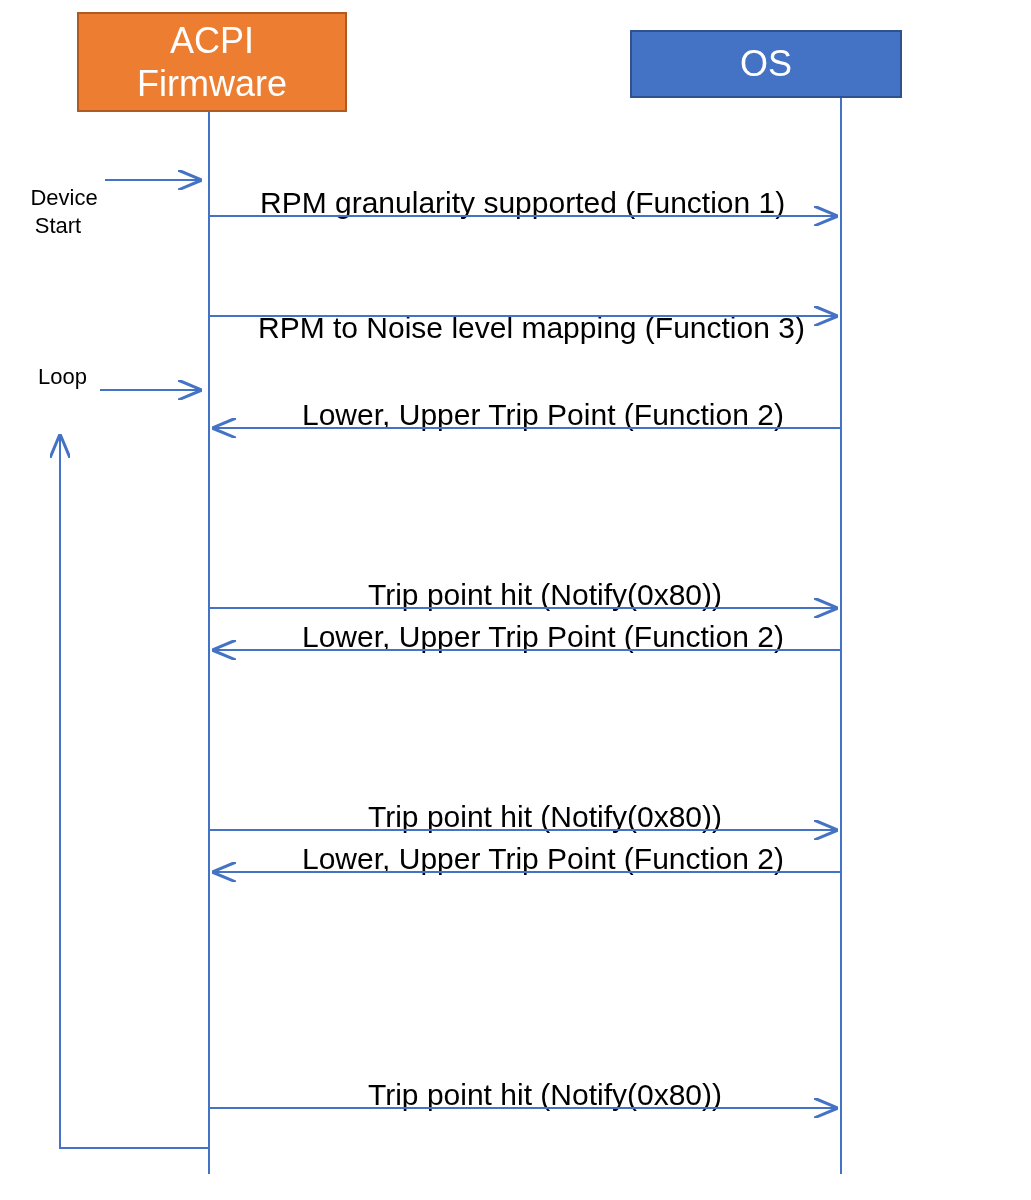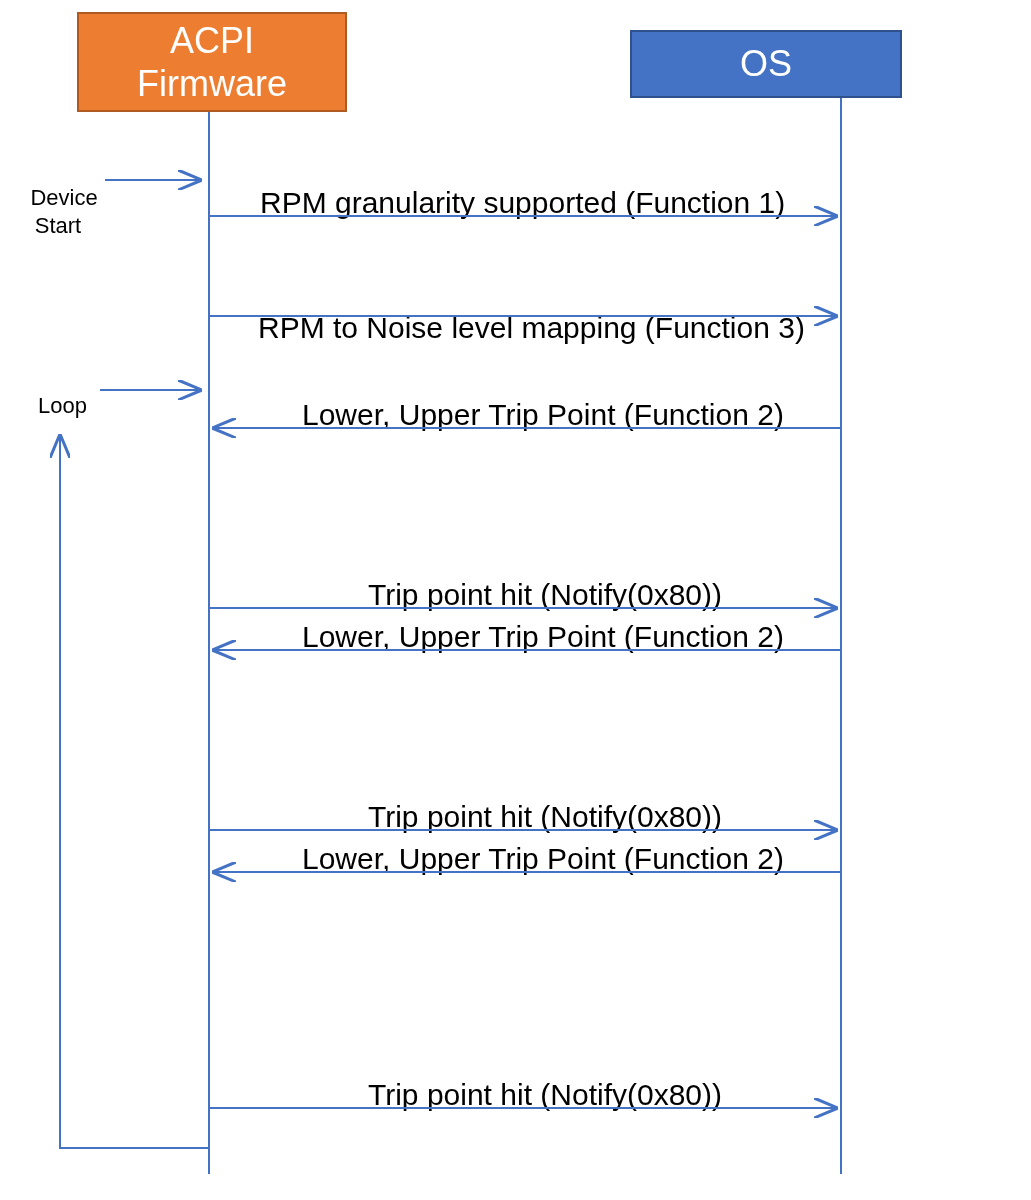--- a/index.html
+++ b/index.html
@@ -76,21 +76,21 @@
   <span>OS</span>
 </div>
 
 <div class="lifeline" style="left:208px; top:112px; height:1062px;"></div>
 <div class="lifeline" style="left:840px; top:98px; height:1076px;"></div>
 
 <div class="label-text" style="left:18px; top:155px; width:80px; white-space:pre-line;">
   <span style="white-space:pre-line;margin-left:12px;">Device
 Start</span>
 </div>
-<div class="label-text" style="left:38px; top:392px;">
+<div class="label-text" style="left:38px; top:363px;">
   <span>Loop</span>
 </div>
 
 <div class="msg-text" style="left:260px; top:186px;"><span>RPM granularity supported (Function 1)</span></div>
 <div class="msg-text" style="left:258px; top:286px;margin-top:25px;"><span>RPM to Noise level mapping (Function 3)</span></div>
 <div class="msg-text" style="left:302px; top:398px;"><span>Lower, Upper Trip Point (Function 2)</span></div>
 <div class="msg-text" style="left:368px; top:578px;"><span>Trip point hit (Notify(0x80))</span></div>
 <div class="msg-text" style="left:302px; top:620px;"><span>Lower, Upper Trip Point (Function 2)</span></div>
 <div class="msg-text" style="left:368px; top:800px;"><span>Trip point hit (Notify(0x80))</span></div>
 <div class="msg-text" style="left:302px; top:842px;"><span>Lower, Upper Trip Point (Function 2)</span></div>

